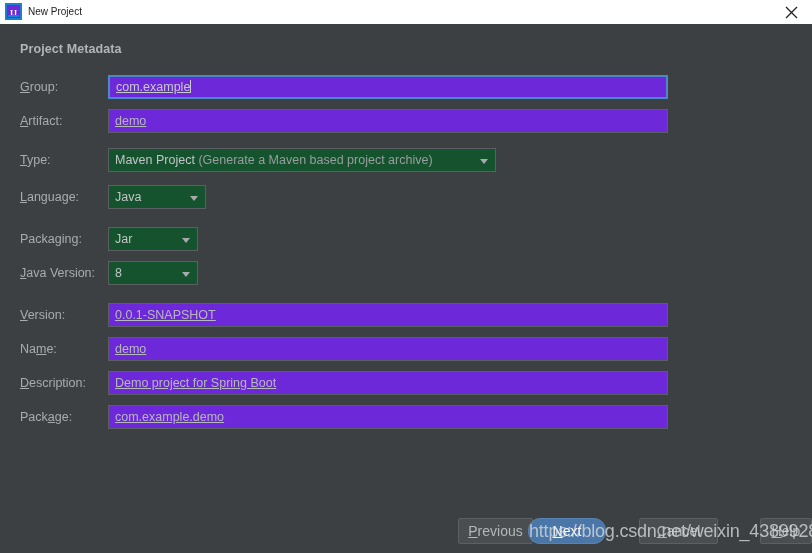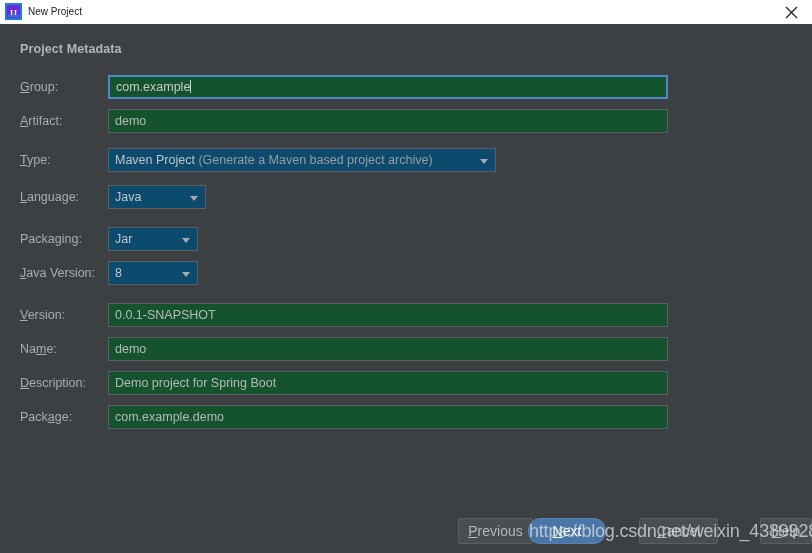--- a/index.html
+++ b/index.html
@@ -94,28 +94,29 @@
     color: #a9acae;
     white-space: nowrap;
   }
   .lbl u { text-decoration: underline; text-underline-offset: 1px; }
 
   
   .field {
     position: absolute;
     left: 108px;
     height: 24px;
-    background: #14532d;
+    background: #6d28d9;
     border: 1px solid #5a5f61;
     line-height: 22px;
     padding: 0 6px;
     font-size: 12.5px;
     color: #b6b9bb;
     white-space: nowrap;
     overflow: hidden;
+    text-decoration: underline;
   }
   .field.wide { width: 560px; }
 
   .field.focused {
     border: 2px solid #4a88c7;
     line-height: 20px;
     color: #c7cacc;
   }
   .caret {
     display: inline-block;
@@ -124,21 +125,21 @@
     background: #c9ccce;
     vertical-align: -2px;
     margin-left: 0px;
   }
 
   
   .combo {
     position: absolute;
     left: 108px;
     height: 24px;
-    background: #0c4a6e;
+    background: #14532d;
     border: 1px solid #5a5f61;
     font-size: 12.5px;
     line-height: 22px;
     padding: 0 22px 0 6px;
     white-space: nowrap;
     overflow: hidden;
     cursor: pointer;
     color: #c2c5c7;
   }
   .combo .dim { color: #9a9d9f; }

